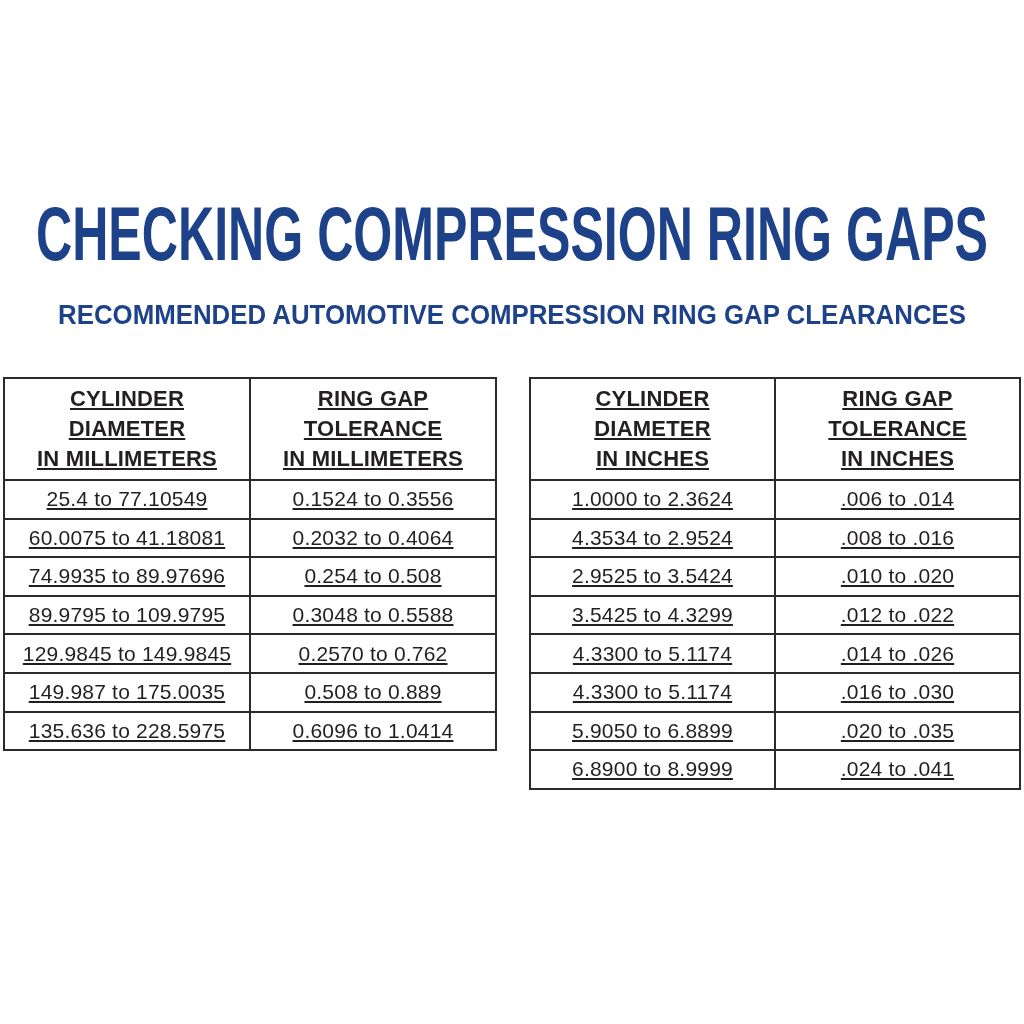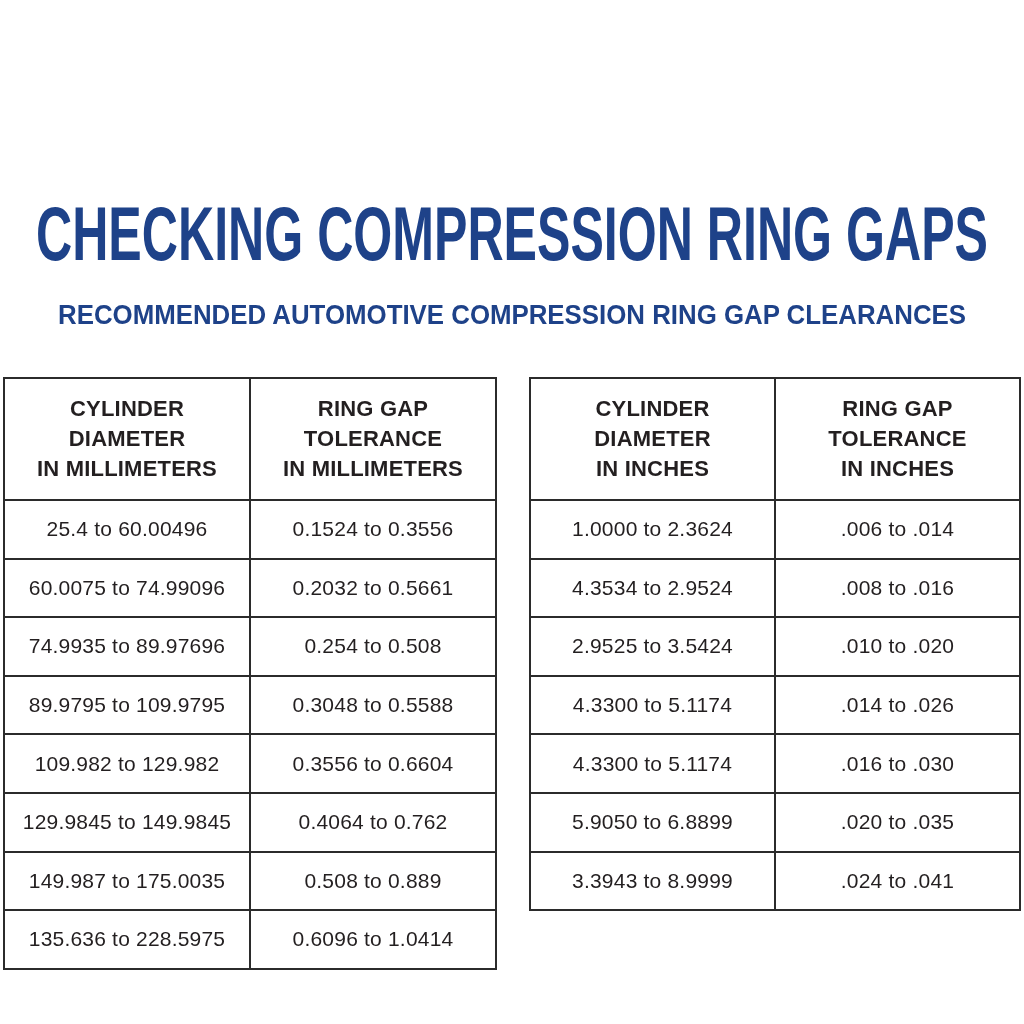--- a/index.html
+++ b/index.html
@@ -47,21 +47,22 @@
     background: #ffffff;
   }
   #table-mm { left: 3px;   width: 494px; }
   #table-in { left: 529px; width: 492px; }
   .spec-table th,
   .spec-table td {
     border: 2px solid var(--line);
     text-align: center;
     vertical-align: middle;
     color: var(--ink);
-    padding: 10px;
+    padding: 0;
+    text-decoration: underline;
   }
   .spec-table th {
     font-size: 22px;
     font-weight: bold;
     line-height: 30px;
     height: 100px;
     white-space: pre-line;
     letter-spacing: 0.2px;
   }
   .spec-table td {
@@ -88,42 +89,38 @@
       <th>CYLINDER
 DIAMETER
 IN MILLIMETERS</th>
       <th>RING GAP
 TOLERANCE
 IN MILLIMETERS</th>
     </tr>
   </thead>
   <tbody>
     <tr>
-      <td>25.4 to 60.00496</td>
+      <td>25.4 to 77.10549</td>
       <td>0.1524 to 0.3556</td>
     </tr>
     <tr>
-      <td>60.0075 to 74.99096</td>
-      <td>0.2032 to 0.5661</td>
+      <td>60.0075 to 41.18081</td>
+      <td>0.2032 to 0.4064</td>
     </tr>
     <tr>
       <td>74.9935 to 89.97696</td>
       <td>0.254 to 0.508</td>
     </tr>
     <tr>
       <td>89.9795 to 109.9795</td>
       <td>0.3048 to 0.5588</td>
     </tr>
     <tr>
-      <td>109.982 to 129.982</td>
-      <td>0.3556 to 0.6604</td>
-    </tr>
-    <tr>
       <td>129.9845 to 149.9845</td>
-      <td>0.4064 to 0.762</td>
+      <td>0.2570 to 0.762</td>
     </tr>
     <tr>
       <td>149.987 to 175.0035</td>
       <td>0.508 to 0.889</td>
     </tr>
     <tr>
       <td>135.636 to 228.5975</td>
       <td>0.6096 to 1.0414</td>
     </tr>
   </tbody>
@@ -147,29 +144,33 @@
     </tr>
     <tr>
       <td>4.3534 to 2.9524</td>
       <td>.008 to .016</td>
     </tr>
     <tr>
       <td>2.9525 to 3.5424</td>
       <td>.010 to .020</td>
     </tr>
     <tr>
+      <td>3.5425 to 4.3299</td>
+      <td>.012 to .022</td>
+    </tr>
+    <tr>
       <td>4.3300 to 5.1174</td>
       <td>.014 to .026</td>
     </tr>
     <tr>
       <td>4.3300 to 5.1174</td>
       <td>.016 to .030</td>
     </tr>
     <tr>
       <td>5.9050 to 6.8899</td>
       <td>.020 to .035</td>
     </tr>
     <tr>
-      <td>3.3943 to 8.9999</td>
+      <td>6.8900 to 8.9999</td>
       <td>.024 to .041</td>
     </tr>
   </tbody>
 </table>
 
 </body></html>

